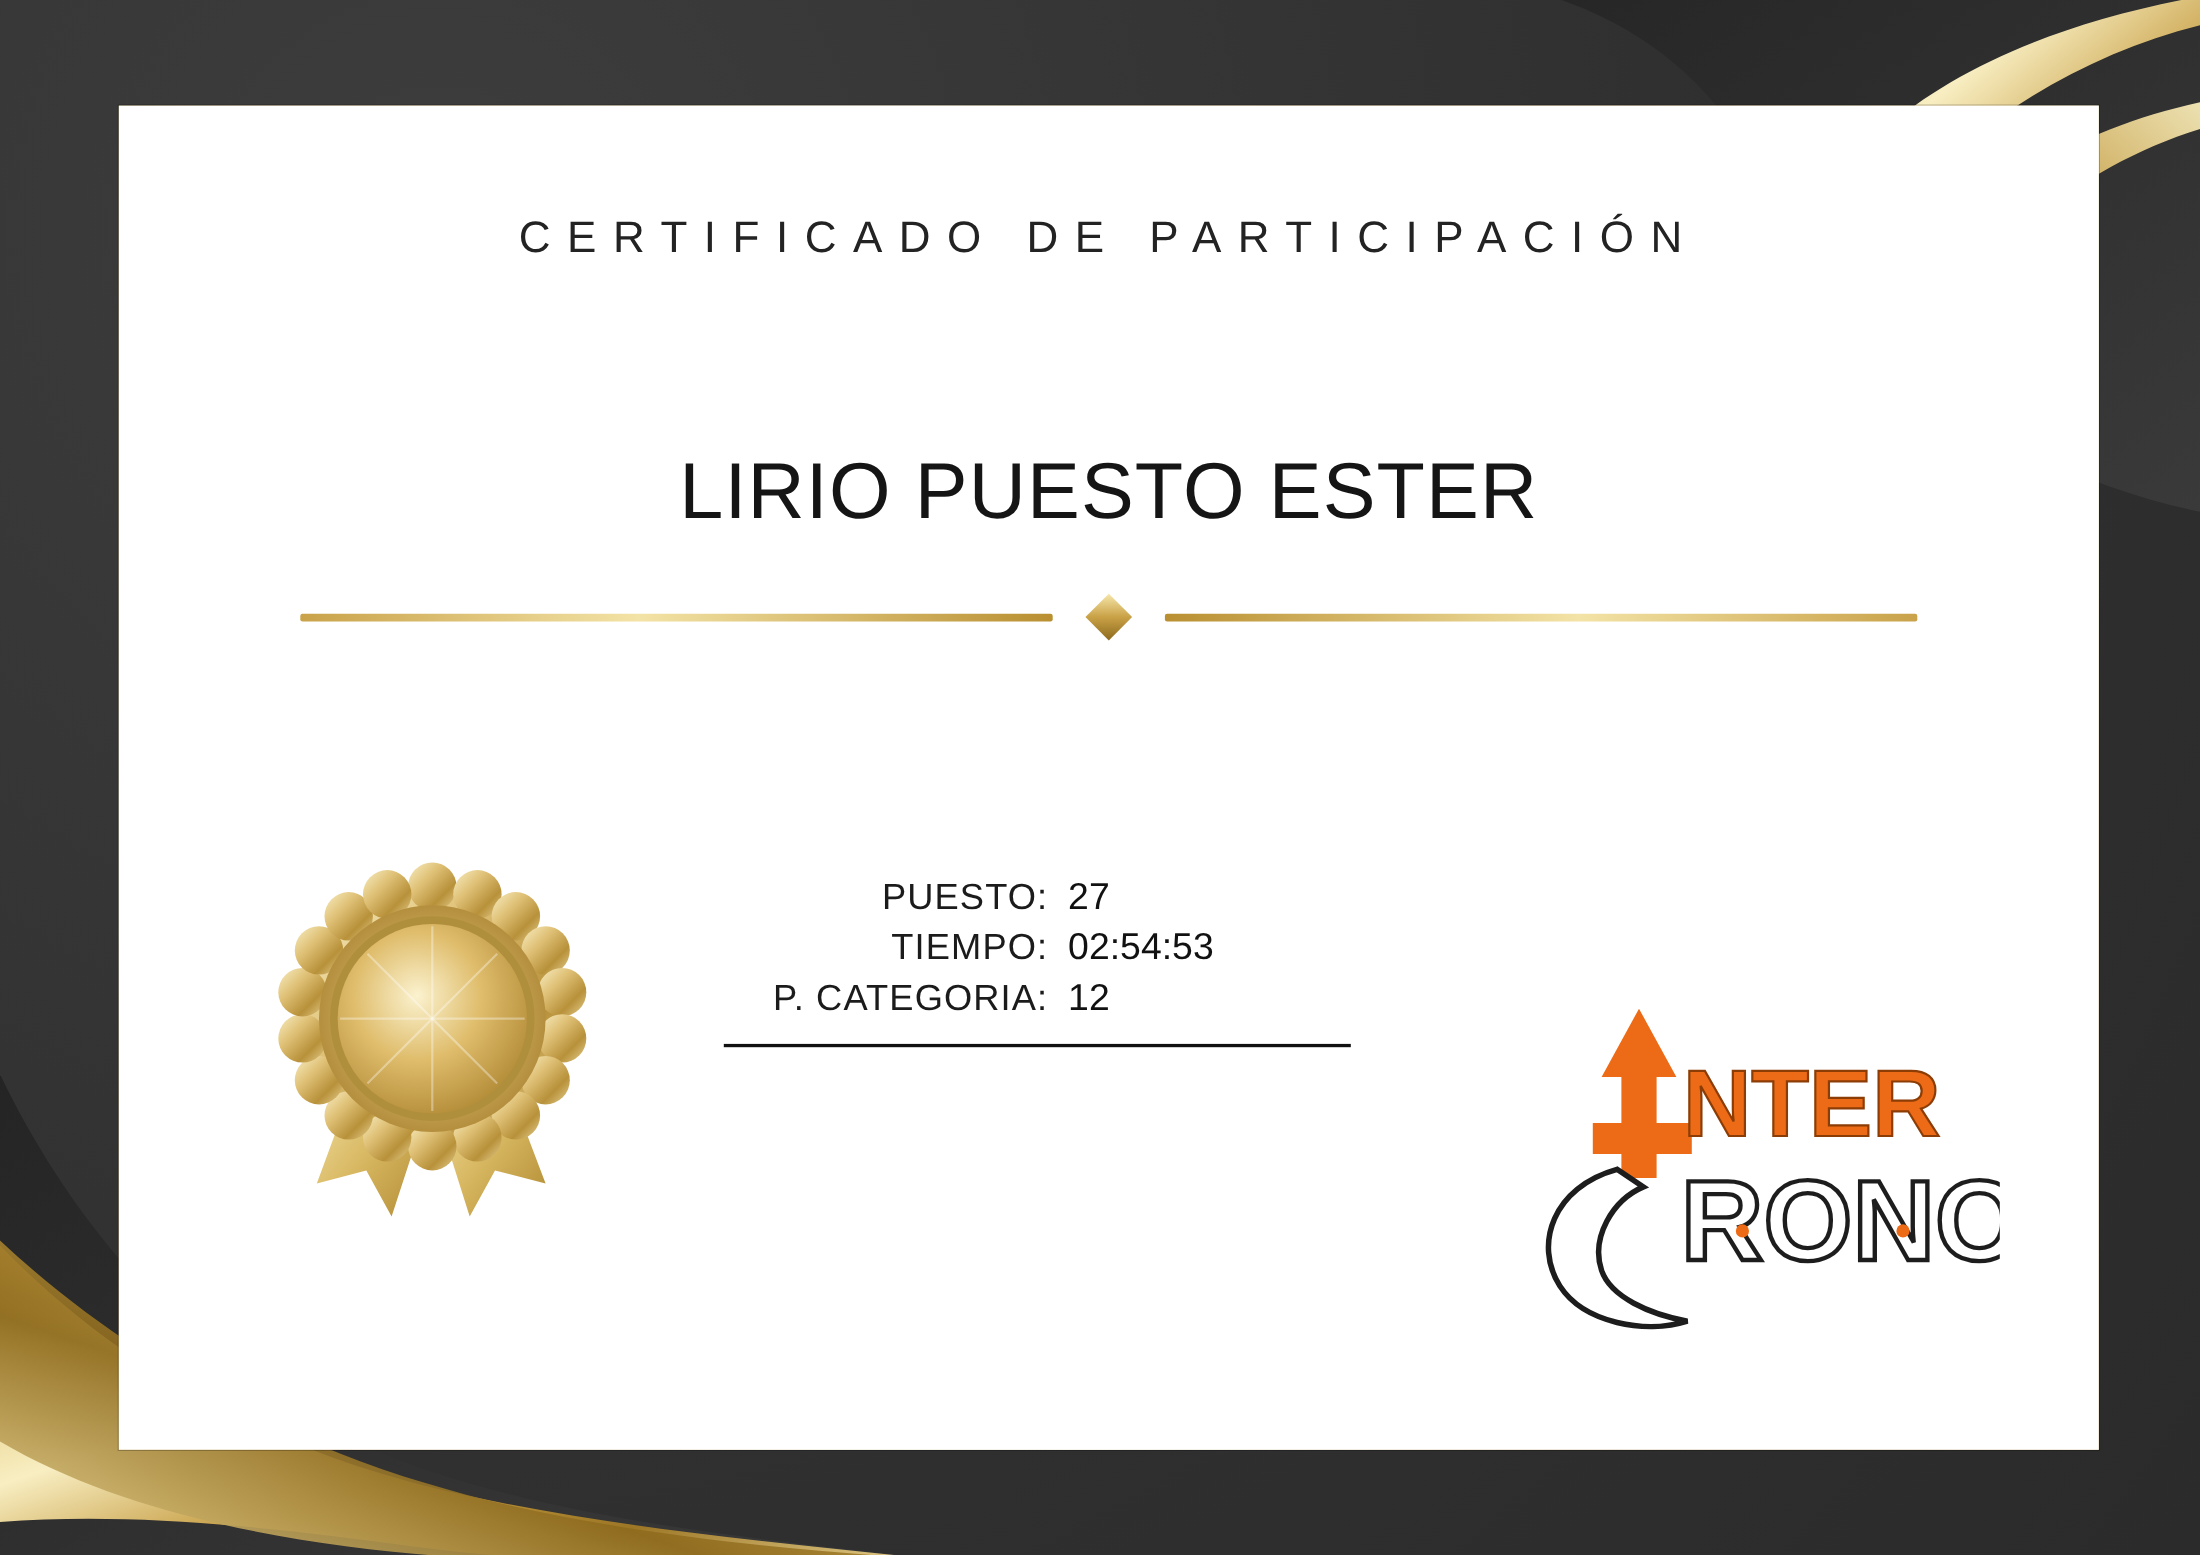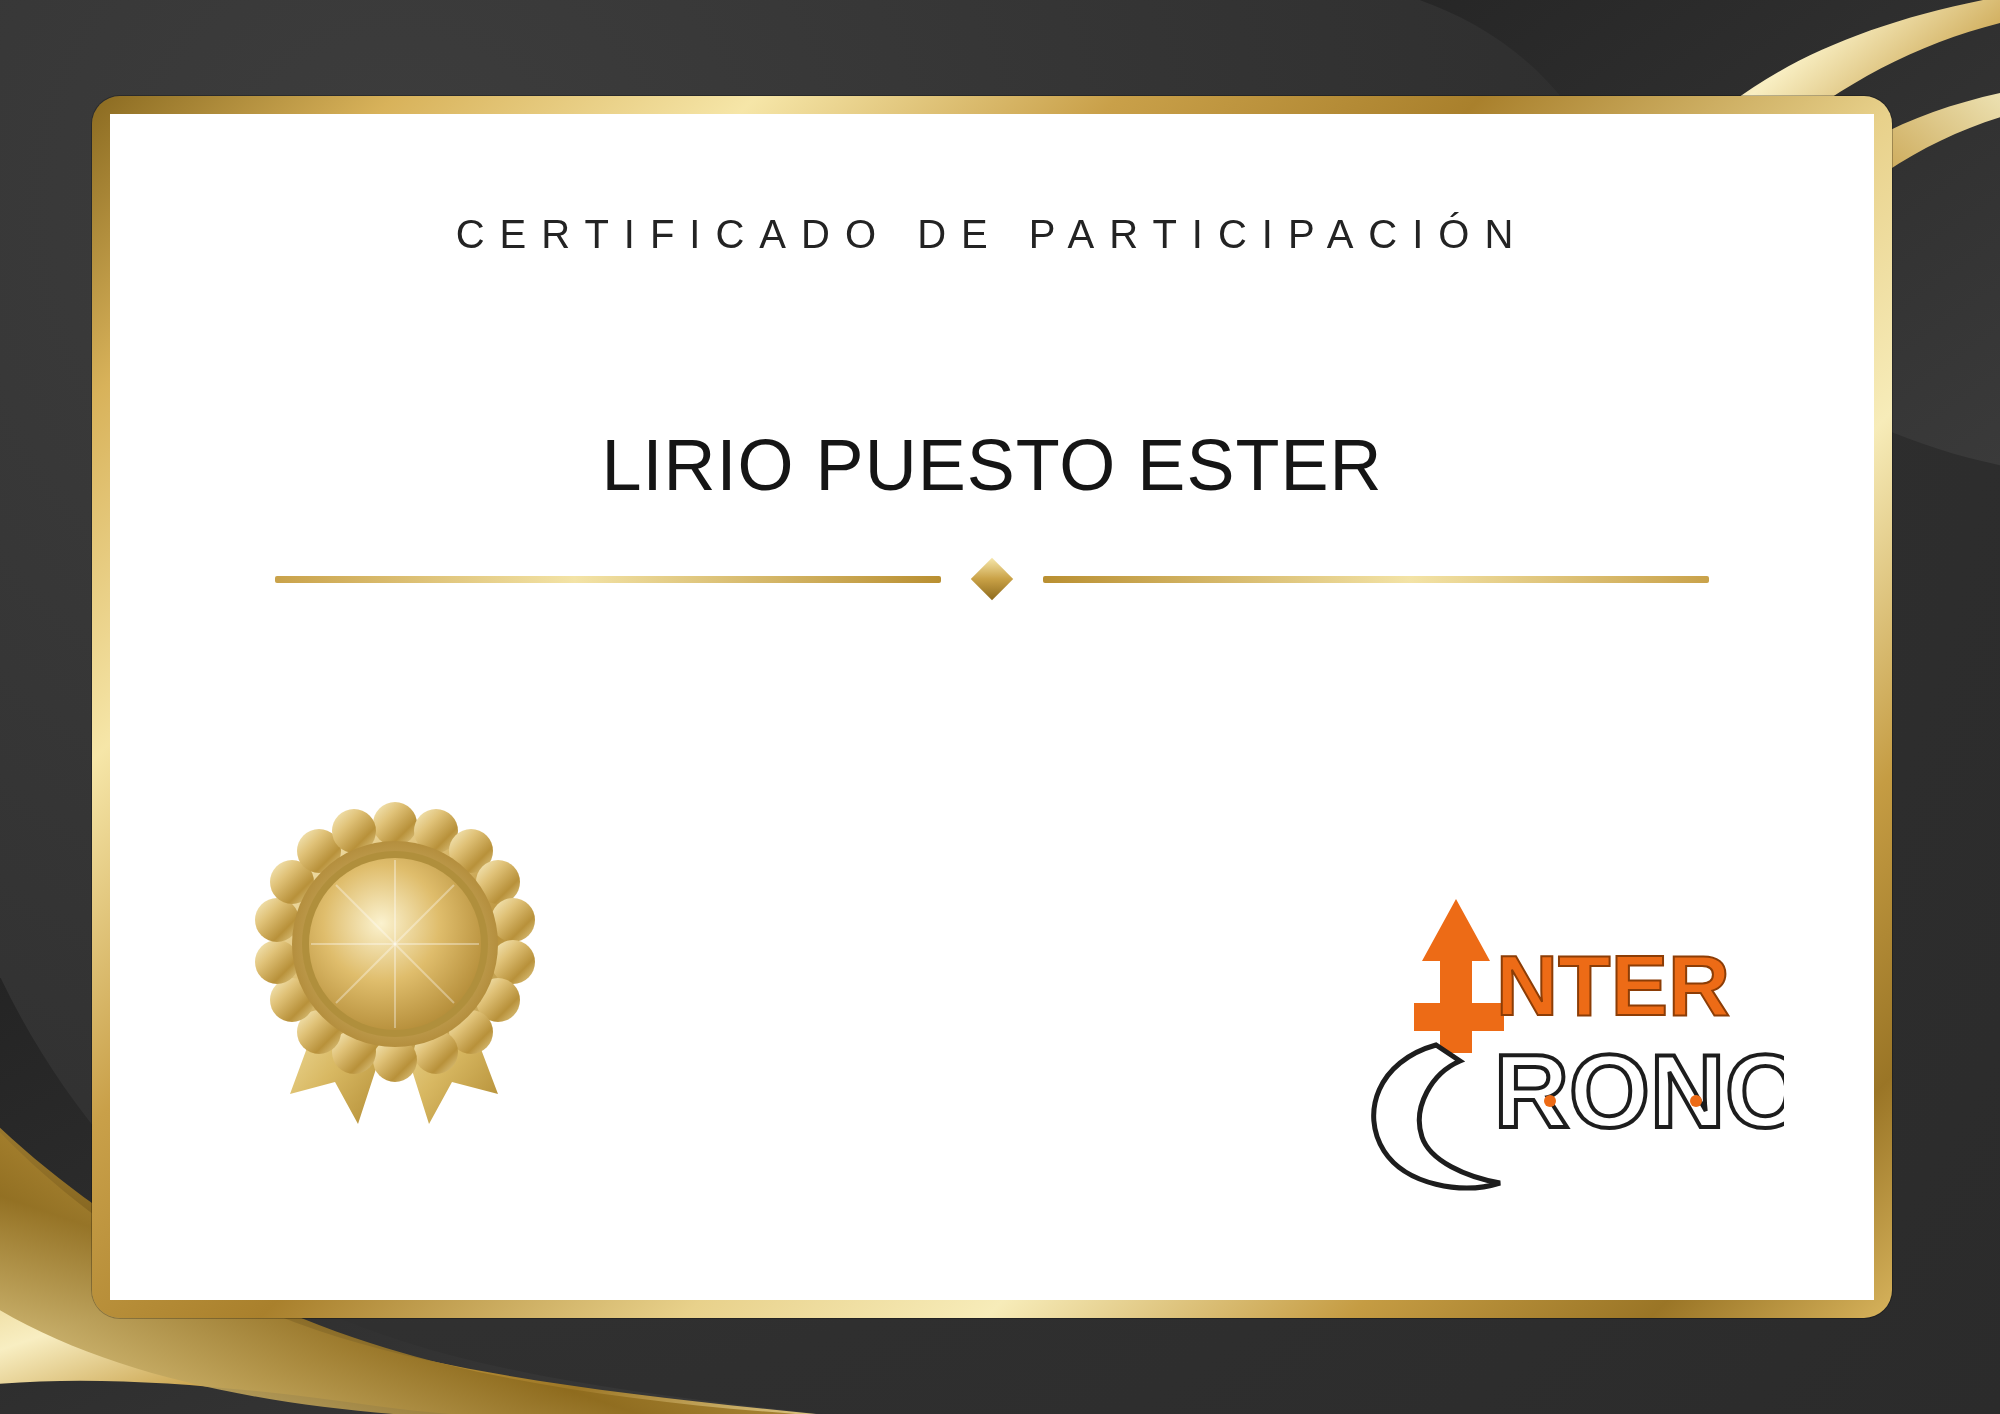--- a/index.html
+++ b/index.html
@@ -42,32 +42,30 @@
   #swoosh-bottom-left {
     bottom: -4px;
     left: -4px;
     width: 860px;
     height: 440px;
   }
 
   
   #certificate-frame {
     position: absolute;
-    left: 92px;
+    left: 108px;
     top: 96px;
     width: 1800px;
     height: 1222px;
-    padding: 18px;
     box-sizing: border-box;
     background: linear-gradient(135deg,
         #8a6a20 0%, #d8b25a 10%, #f6e6a8 22%, #c9a049 34%,
         #a9802c 46%, #e8d18b 60%, #f7ecb9 70%, #c59c43 82%,
         #9a7526 92%, #d7b35c 100%);
     box-shadow: 0 0 0 1px rgba(0,0,0,0.25);
-    border-radius: 28px;
   }
   #certificate-inner {
     position: relative;
     width: 100%;
     height: 100%;
     background: #ffffff;
     box-sizing: border-box;
   }
 
   
@@ -308,20 +306,35 @@
             <line x1="0" y1="0" x2="84" y2="0"></line>
             <line x1="0" y1="0" x2="59" y2="59"></line>
             <line x1="0" y1="0" x2="0" y2="84"></line>
             <line x1="0" y1="0" x2="-59" y2="59"></line>
             <line x1="0" y1="0" x2="-84" y2="0"></line>
             <line x1="0" y1="0" x2="-59" y2="-59"></line>
           </g>
         </g>
       </svg>
 
+      <div id="results-block">
+        <div class="result-row">
+          <div class="result-label">PUESTO:</div>
+          <div class="result-value">27</div>
+        </div>
+        <div class="result-row">
+          <div class="result-label">TIEMPO:</div>
+          <div class="result-value">02:54:53</div>
+        </div>
+        <div class="result-row">
+          <div class="result-label">P. CATEGORIA:</div>
+          <div class="result-value">12</div>
+        </div>
+        <div id="results-underline"></div>
+      </div>
 
       <div id="brand-logo">
         <svg viewBox="0 0 440 330">
 
           <g fill="#ED6B16">
             <path d="M96,188 L96,96 L78,96 L112,34 L146,96 L128,96 L128,188 Z"></path>
             <path d="M70,138 L160,138 L160,166 L70,166 Z"></path>
           </g>
 
           <path d="M92,180 C34,196 16,248 40,286 C62,320 118,330 156,318

